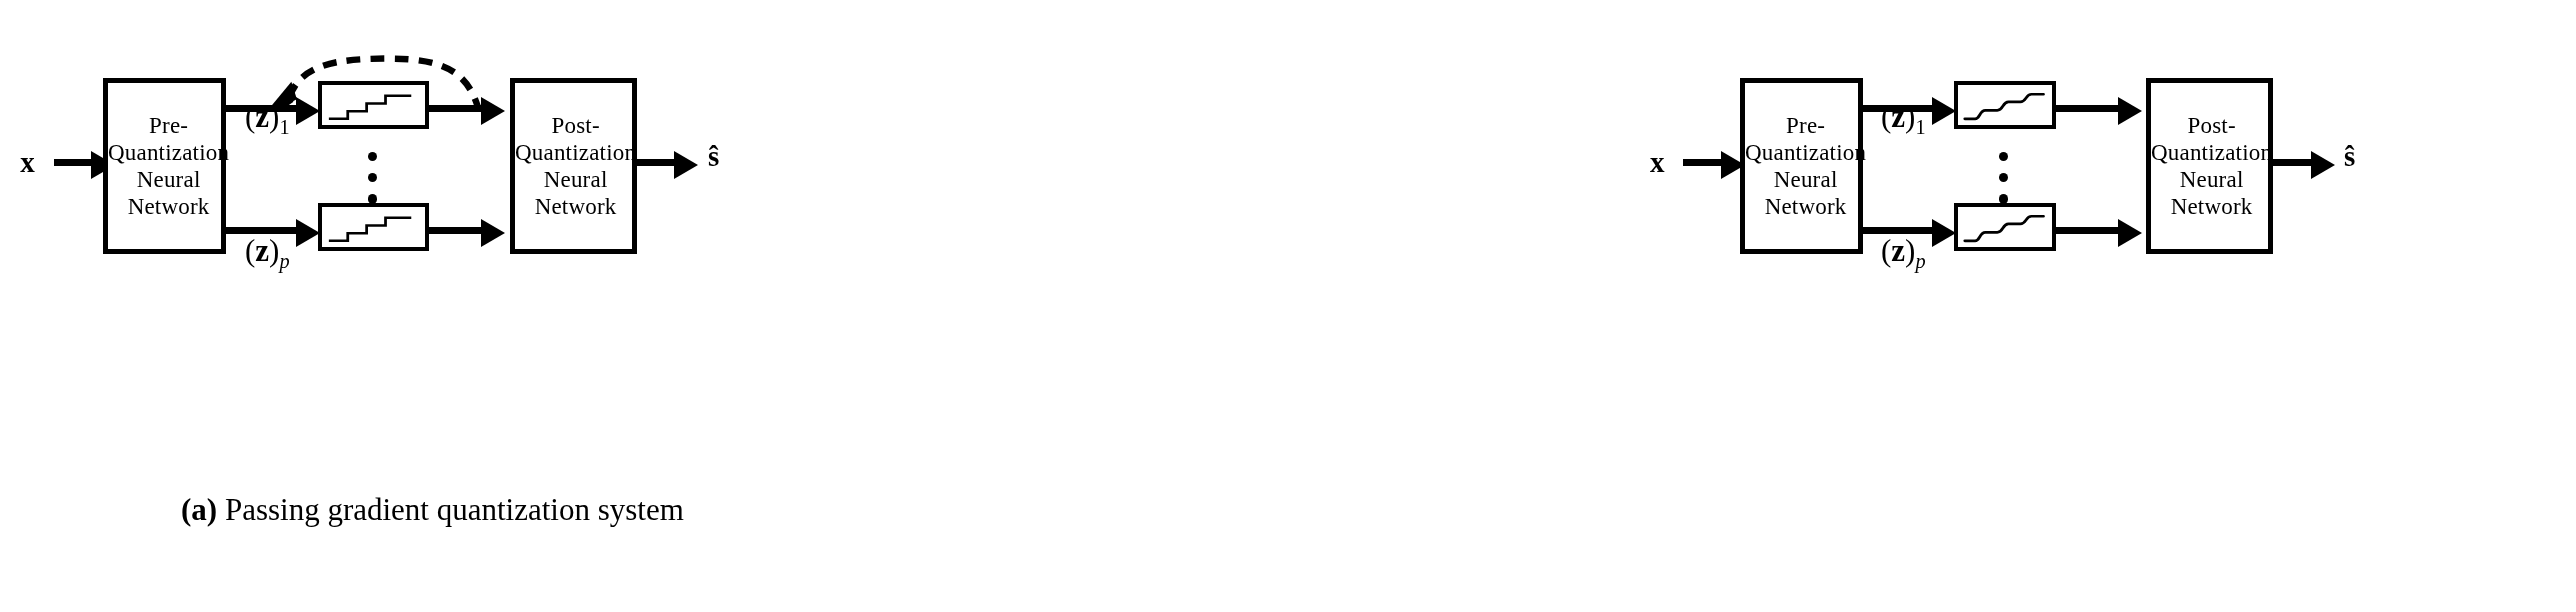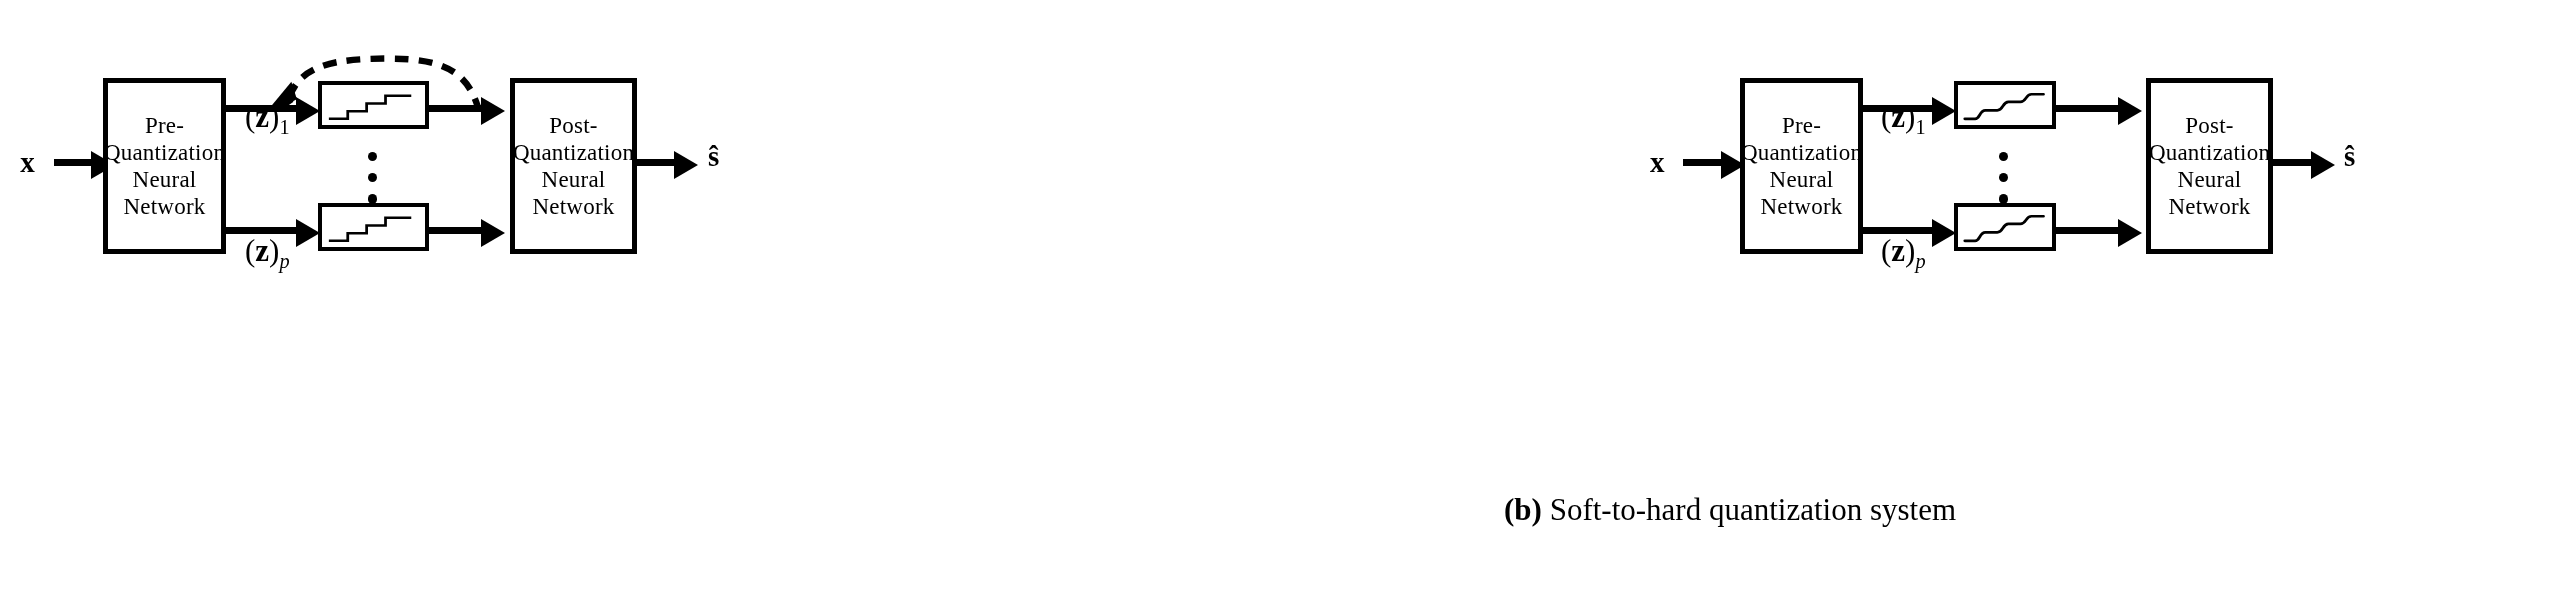--- a/index.html
+++ b/index.html
@@ -3,21 +3,21 @@
 <meta charset="utf-8">
 <style>
   html,body{margin:0;padding:0;background:#ffffff;}
   body{width:2576px;height:613px;font-family:"Liberation Serif",serif;color:#000;overflow:hidden;}
   .canvas{position:relative;width:2576px;height:613px;background:#fff;}
   .panel{position:absolute;top:0;height:613px;}
   .panel-a{left:0;width:1288px;}
   .panel-b{left:1288px;width:1288px;}
 
   .nnbox{position:absolute;border:5.5px solid #000;background:#fff;
-         display:flex;align-items:center;justify-content:center;box-sizing:border-box;}
+         display:flex;align-items:center;box-sizing:border-box;}
   .nnbox .lbl{font-family:"Liberation Serif",serif;font-size:23px;line-height:1.18;text-align:center;
               letter-spacing:0.2px;}
 
   .qbox{position:absolute;border:4.6px solid #000;background:#fff;box-sizing:border-box;overflow:hidden;}
   .qbox svg{display:block;width:100%;height:100%;}
 
   .hline{position:absolute;background:#000;height:6.5px;}
   .arrowhead{position:absolute;width:0;height:0;
              border-top:14px solid transparent;border-bottom:14px solid transparent;
              border-left:24px solid #000;}
@@ -104,20 +104,24 @@
         <span>Quantization</span><br>
         <span>Neural</span><br>
         <span>Network</span>
       </div>
     </div>
 
     <div class="hline" style="left:637px;top:159px;width:41px;"></div>
     <div class="arrowhead" style="left:674px;top:151px;"></div>
     <div class="vsym" style="left:708px;top:140px;">ŝ</div>
 
+    <div class="caption" style="left:181px;top:492px;">
+      <b>(a)</b>
+      <span>Passing gradient quantization system</span>
+    </div>
   </div>
 
   <div class="panel panel-b">
 
     <div class="vsym" style="left:362px;top:146px;">x</div>
     <div class="hline" style="left:395px;top:159px;width:41px;"></div>
     <div class="arrowhead" style="left:433px;top:151px;"></div>
 
     <div class="nnbox" style="left:452px;top:78px;width:123px;height:176px;">
       <div class="lbl">
@@ -170,20 +174,16 @@
         <span>Quantization</span><br>
         <span>Neural</span><br>
         <span>Network</span>
       </div>
     </div>
 
     <div class="hline" style="left:985px;top:159px;width:41px;"></div>
     <div class="arrowhead" style="left:1023px;top:151px;"></div>
     <div class="vsym" style="left:1056px;top:140px;">ŝ</div>
 
-    <div class="caption" style="left:216px;top:492px;">
-      <b>(b)</b>
-      <span>Soft-to-hard quantization system</span>
-    </div>
   </div>
 
 </div>
 
 
 </body></html>

